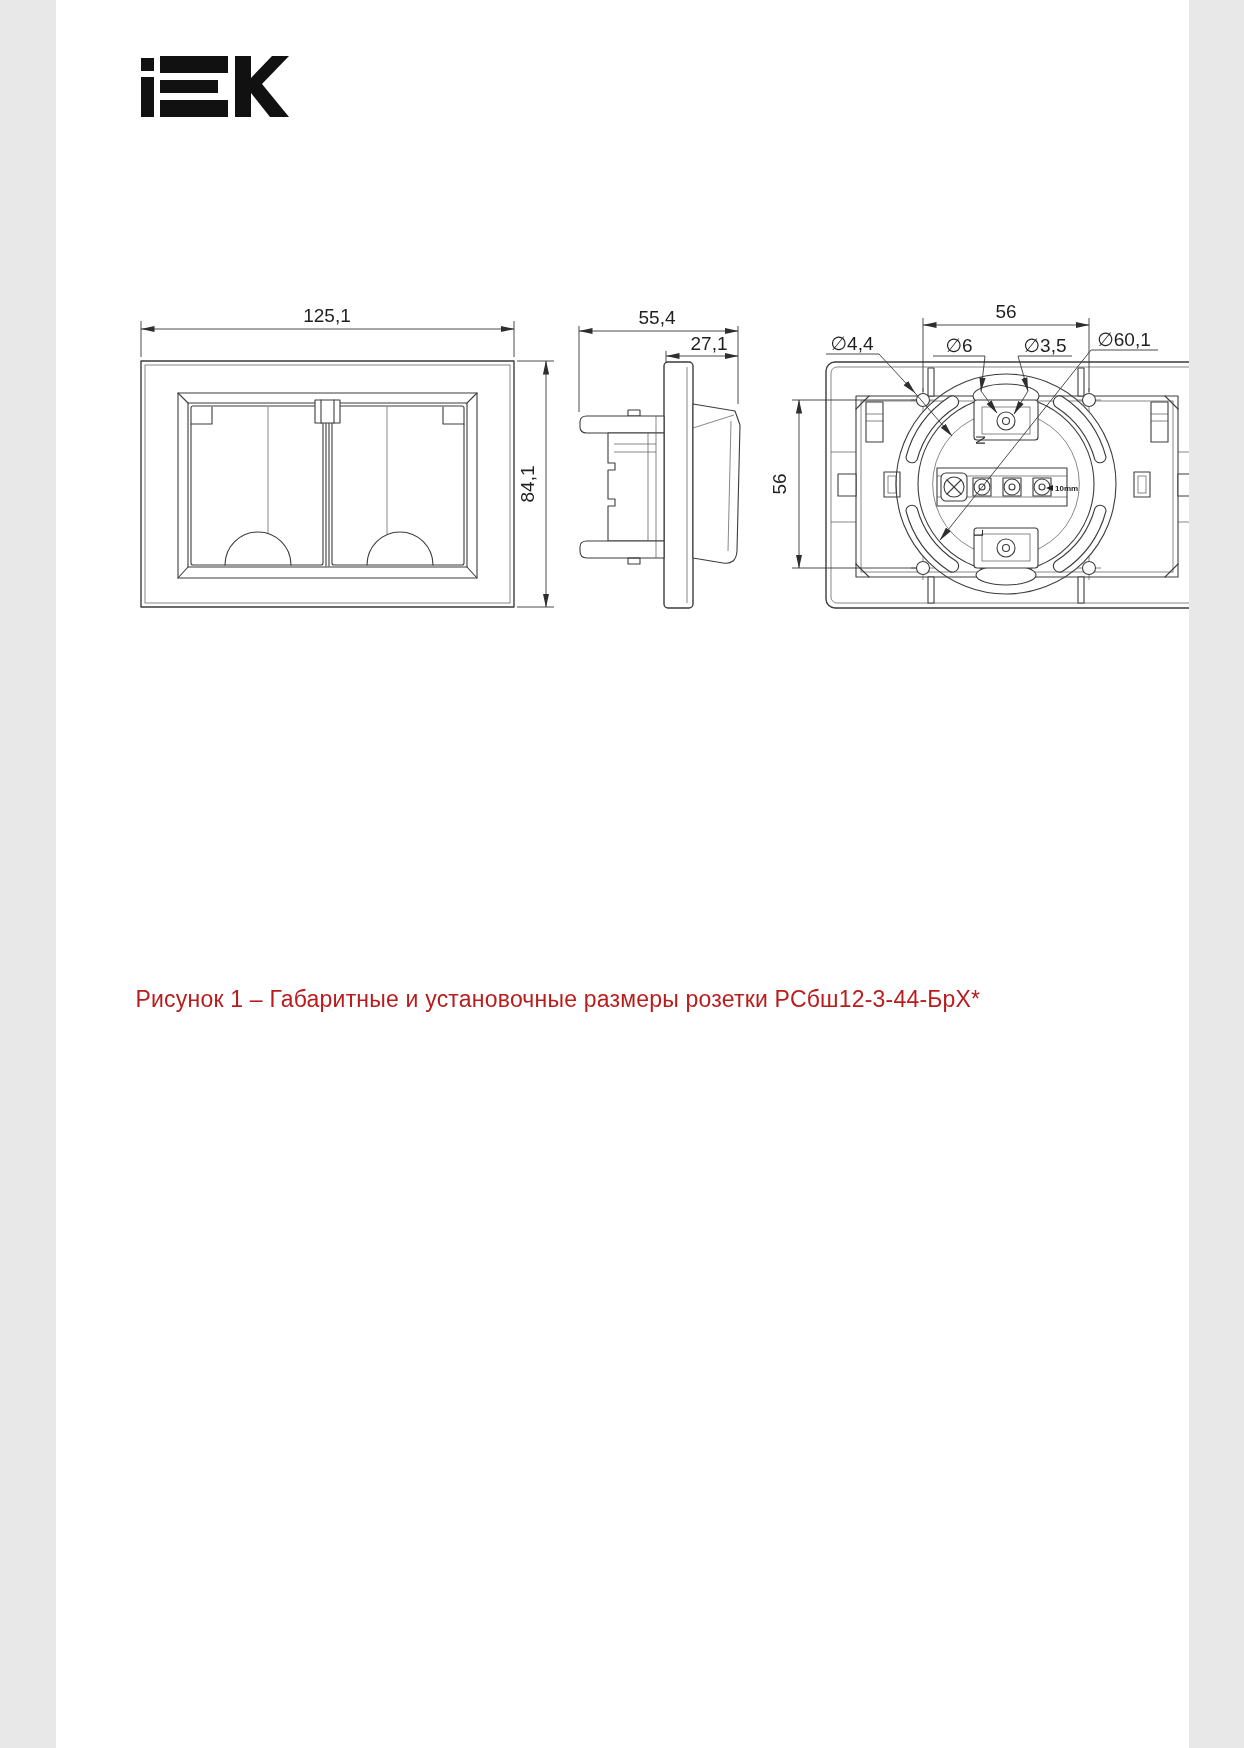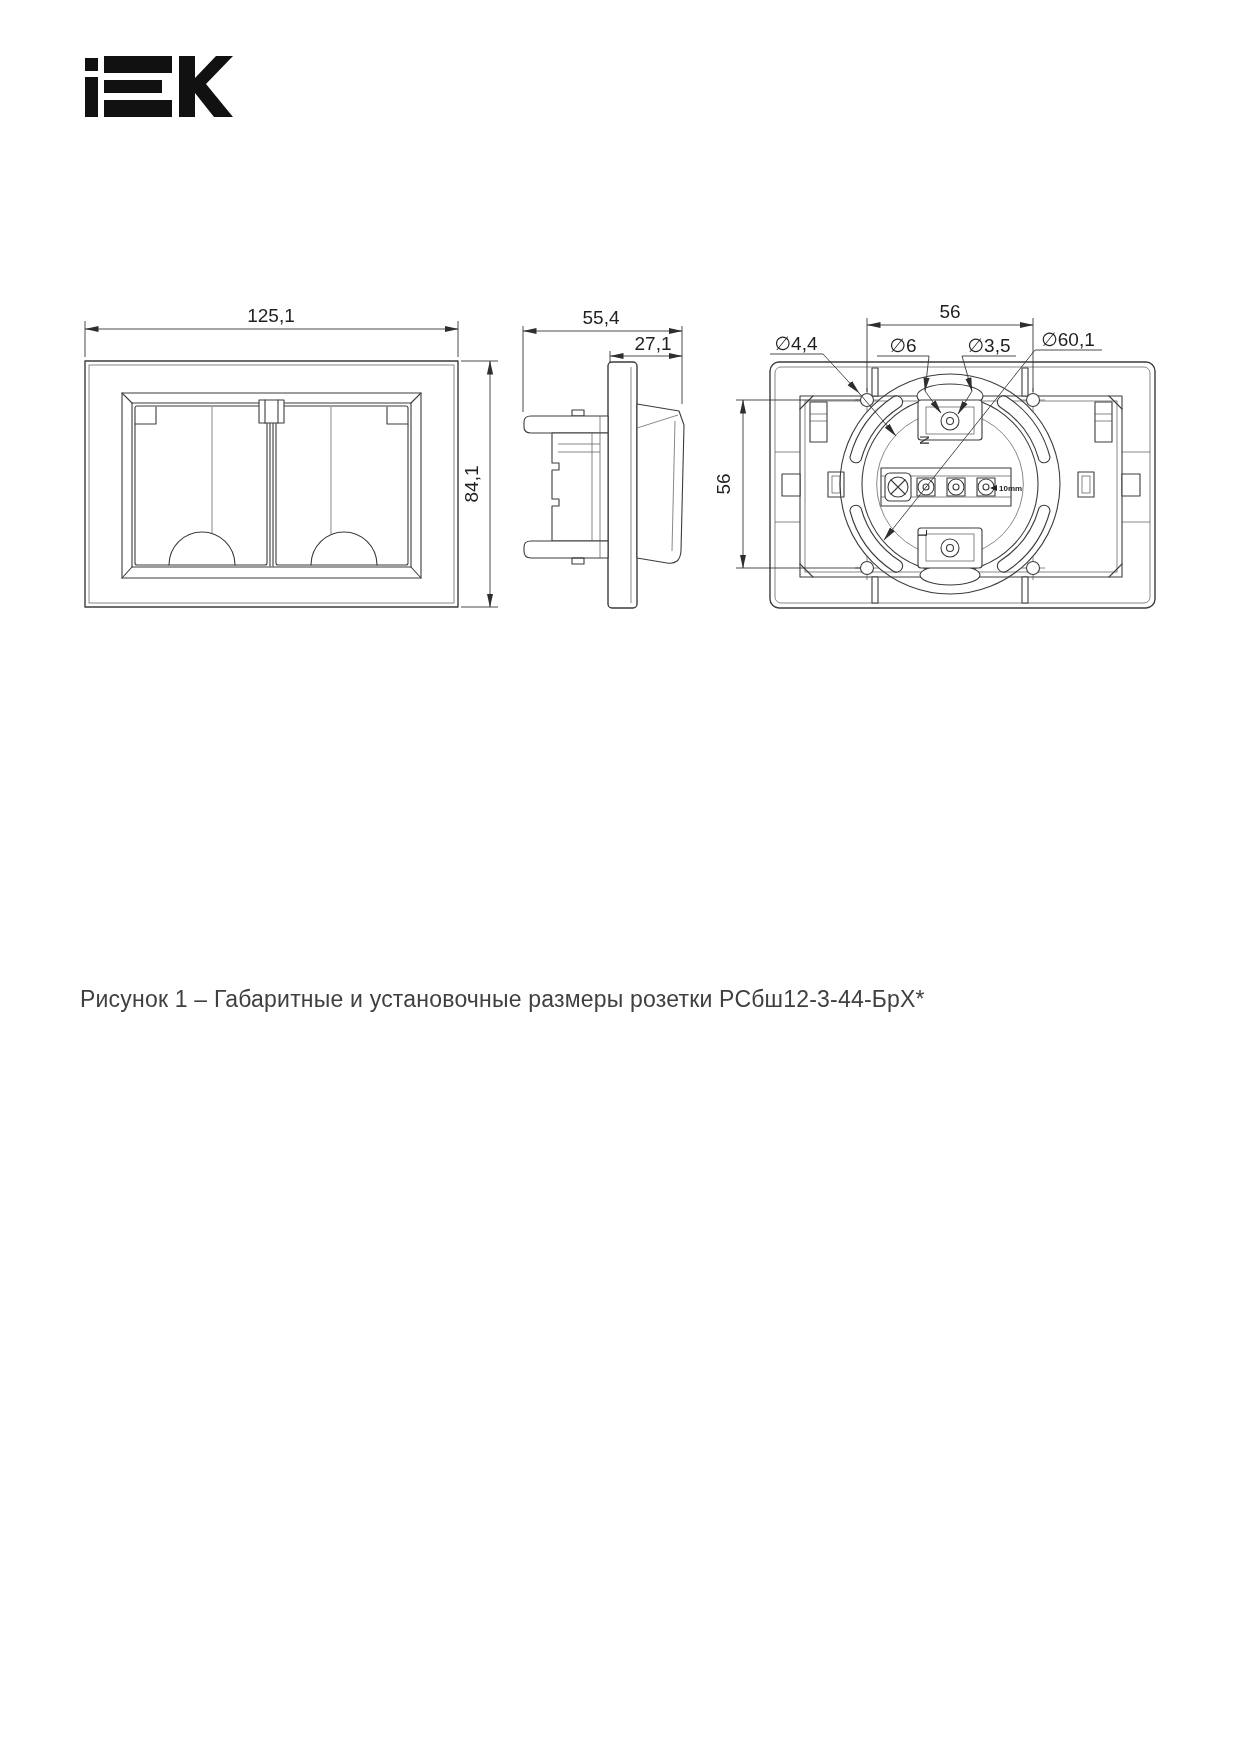--- a/index.html
+++ b/index.html
@@ -1,24 +1,24 @@
 <!DOCTYPE html>
 <html><head>
 <meta charset="utf-8">
 <style>
   html,body { margin:0; padding:0; background:#e8e8e8; }
   #page {
-    position:relative; width:1244px; height:1748px; background:#ffffff;
+    position:relative; width:1133px; height:1748px; background:#ffffff;
     margin:0 auto; font-family:"Liberation Sans", sans-serif; overflow:hidden;
   }
   #logo { position:absolute; left:83px; top:56px; }
   #drawing { position:absolute; left:0; top:0; }
   #caption {
     position:absolute; left:80px; top:986px; width:960px;
-    font-size:23px; color:#404040; letter-spacing:0.2px;
+    font-size:23px; color:#b91c1c; letter-spacing:0.2px;
   }
   .ln  { fill:none; stroke:#3d3d3d; stroke-width:1.1; stroke-linejoin:round; stroke-linecap:round; }
   .ln2 { fill:#ffffff; stroke:#3d3d3d; stroke-width:1.4; stroke-linejoin:round; }
   .lnw { fill:#ffffff; stroke:#3d3d3d; stroke-width:1.1; stroke-linejoin:round; }
   .thin{ fill:none; stroke:#555; stroke-width:0.7; }
   .dim { fill:none; stroke:#383838; stroke-width:0.9; stroke-linecap:butt; }
   .dimtxt { font-size:19px; fill:#1f1f1f; text-anchor:middle; }
   .tiny   { font-size:8px; font-weight:bold; fill:#1f1f1f; }
   .nl     { font-size:13px; fill:#2a2a2a; text-anchor:middle; }
   .logoFill { fill:#111111; }

